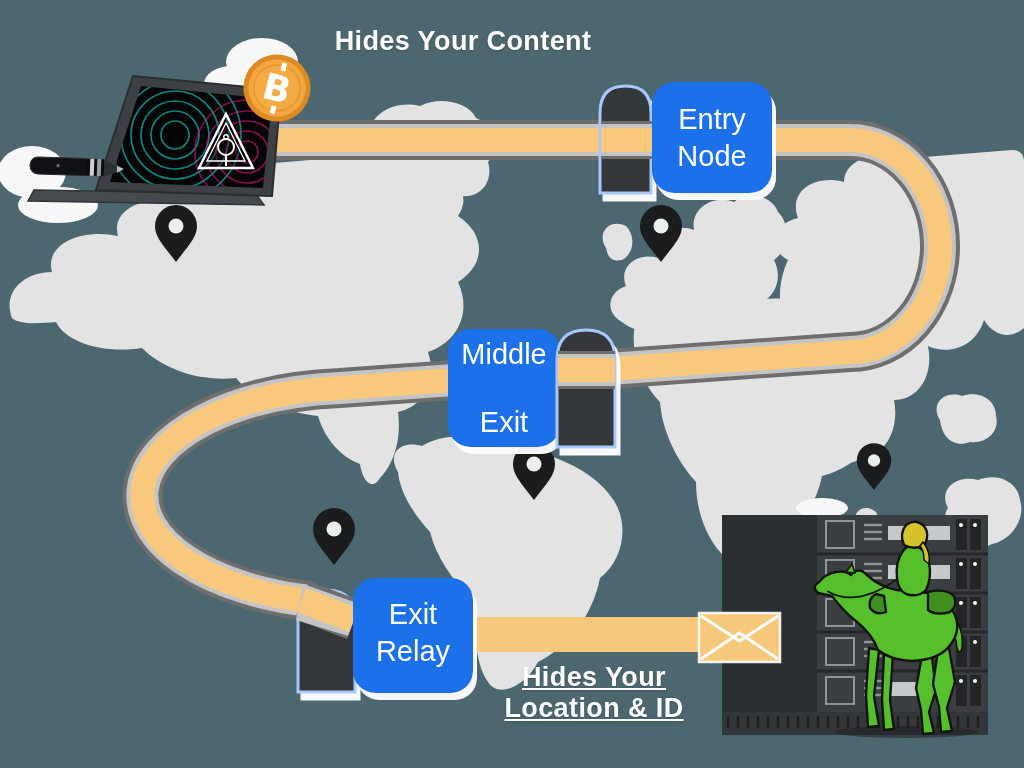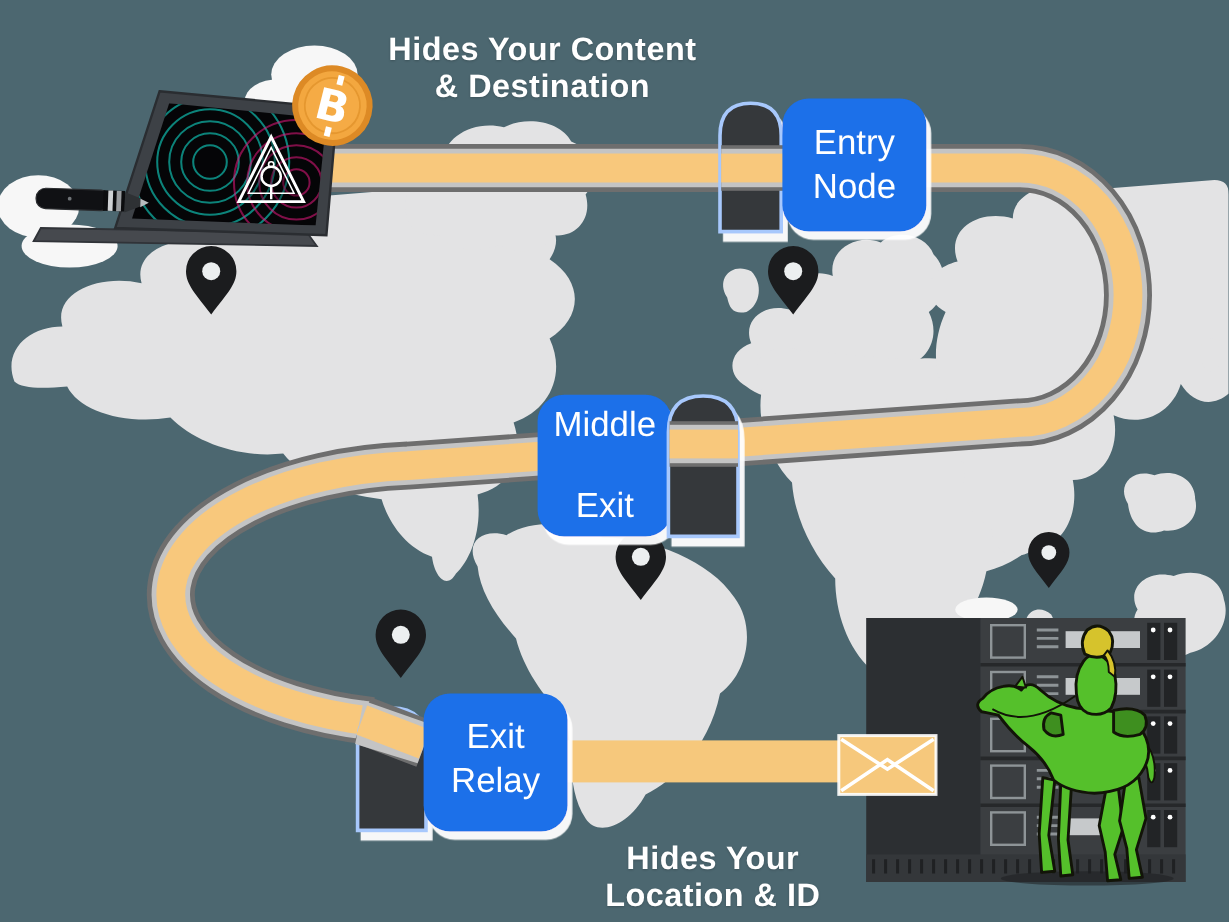--- a/index.html
+++ b/index.html
@@ -2,22 +2,22 @@
 <html><head>
 <meta charset="utf-8">
 <style>
   html,body{margin:0;padding:0;background:#4c6770;}
   .stage{position:relative;width:1024px;height:768px;overflow:hidden;
          font-family:"Liberation Sans",sans-serif;background:#4c6770;}
   .stage svg{position:absolute;left:0;top:0;}
   .caption{position:absolute;color:#ffffff;font-weight:800;text-align:center;
            font-size:27px;line-height:1.16;letter-spacing:.4px;
            text-shadow:0 1px 2px rgba(0,0,0,.20);}
-  .caption-top{left:250px;top:26px;width:404px;}
-  .caption-bottom{left:448px;top:700px;width:292px;}
+  .caption-top{left:261px;top:26px;width:404px;}
+  .caption-bottom{left:448px;top:662px;width:292px;text-decoration:underline;}
   .relay-label{position:absolute;display:flex;flex-direction:column;align-items:center;
                justify-content:center;color:#ffffff;font-size:29px;line-height:1.26;
                text-align:center;}
   .relay-entry{left:652px;top:82px;width:120px;height:111px;}
   .relay-middle{left:448px;top:329px;width:112px;height:118px;gap:31px;}
   .relay-exit{left:353px;top:578px;width:120px;height:110px;}
 </style>
 </head>
 <body>
 
@@ -294,21 +294,20 @@
     <circle r="31" fill="#f3a73f" stroke="#dd8a25" stroke-width="5"></circle>
     <circle r="23" fill="#f5ab45" stroke="#e5972f" stroke-width="1.5"></circle>
     <text x="0" y="13" text-anchor="middle" font-family="DejaVu Sans, sans-serif" font-size="36" font-weight="bold" fill="#ffffff">B</text>
     <rect x="-1" y="-26" width="5" height="8" fill="#ffffff"></rect>
     <rect x="-1" y="18" width="5" height="8" fill="#ffffff"></rect>
   </g>
 </svg>
 
   <div class="caption caption-top">
     <div>Hides Your Content</div>
-    <div>&amp; Destination</div>
   </div>
 
   <div class="relay-label relay-entry">
     <span>Entry</span>
     <span>Node</span>
   </div>
 
   <div class="relay-label relay-middle">
     <span>Middle</span>
     <span>Exit</span>

